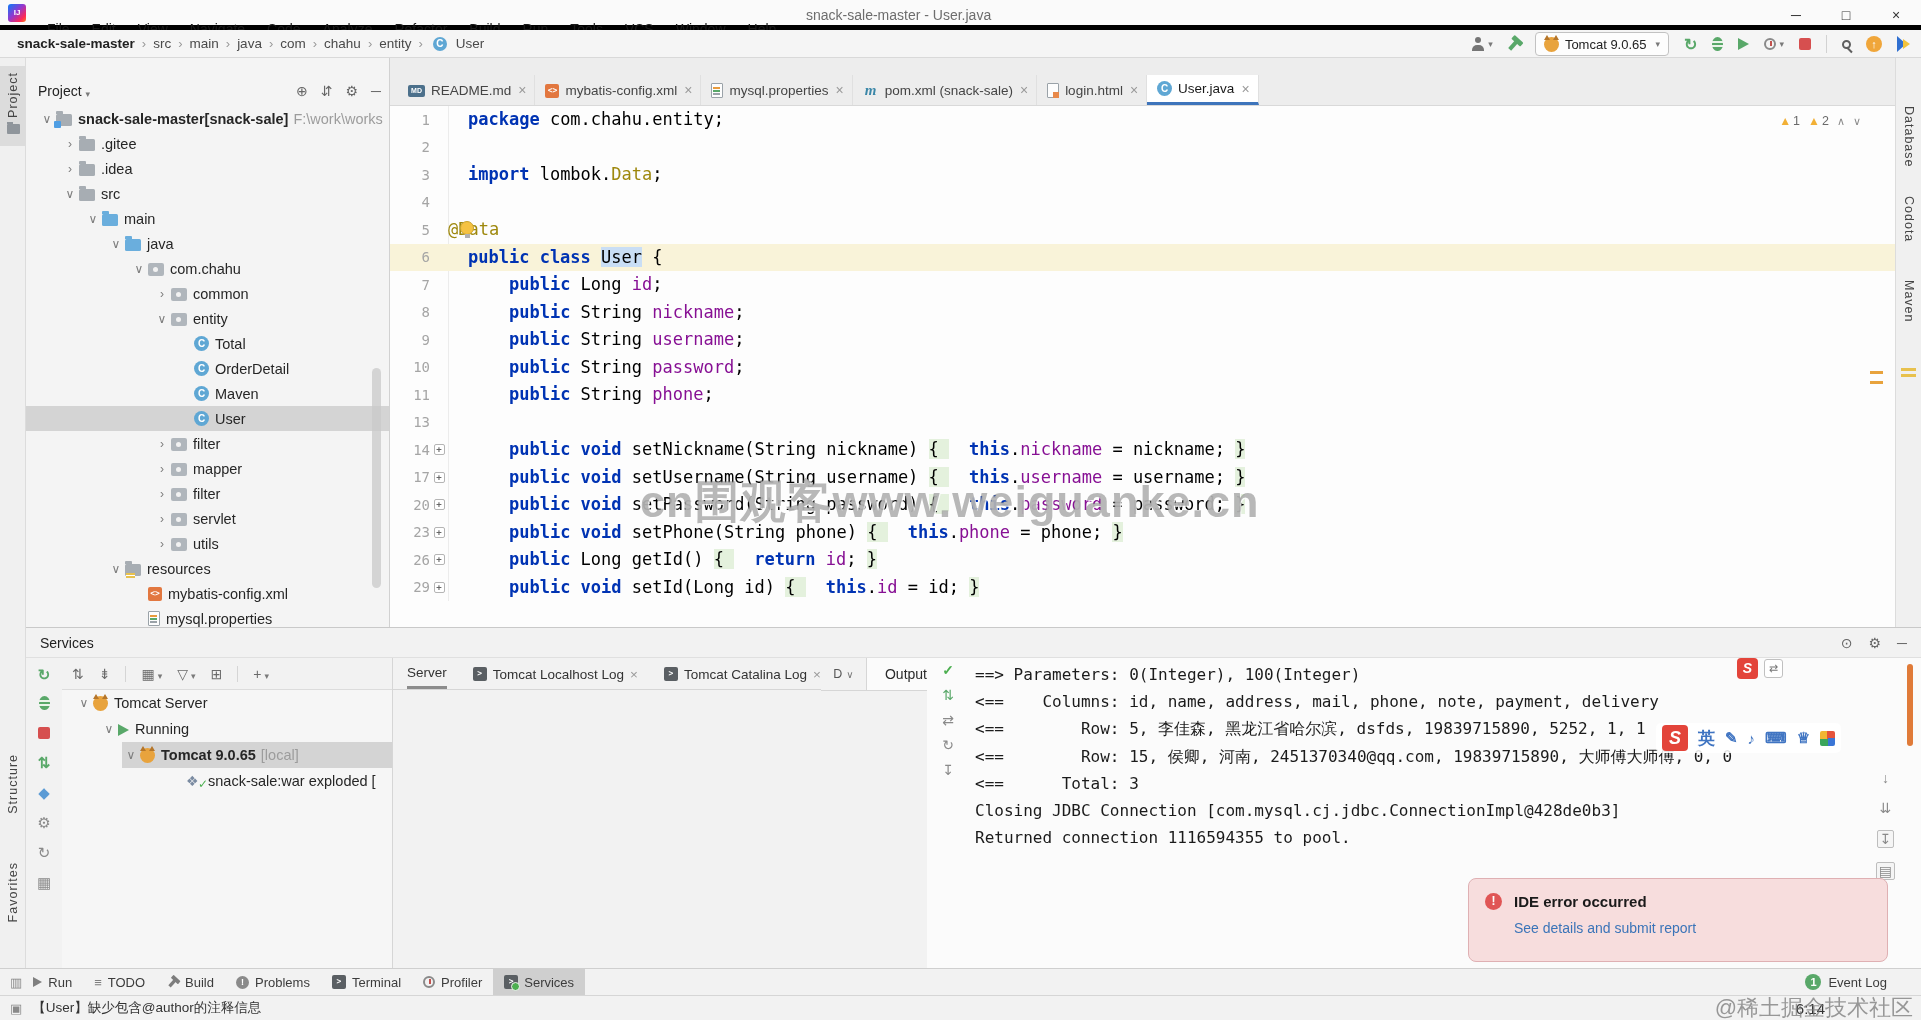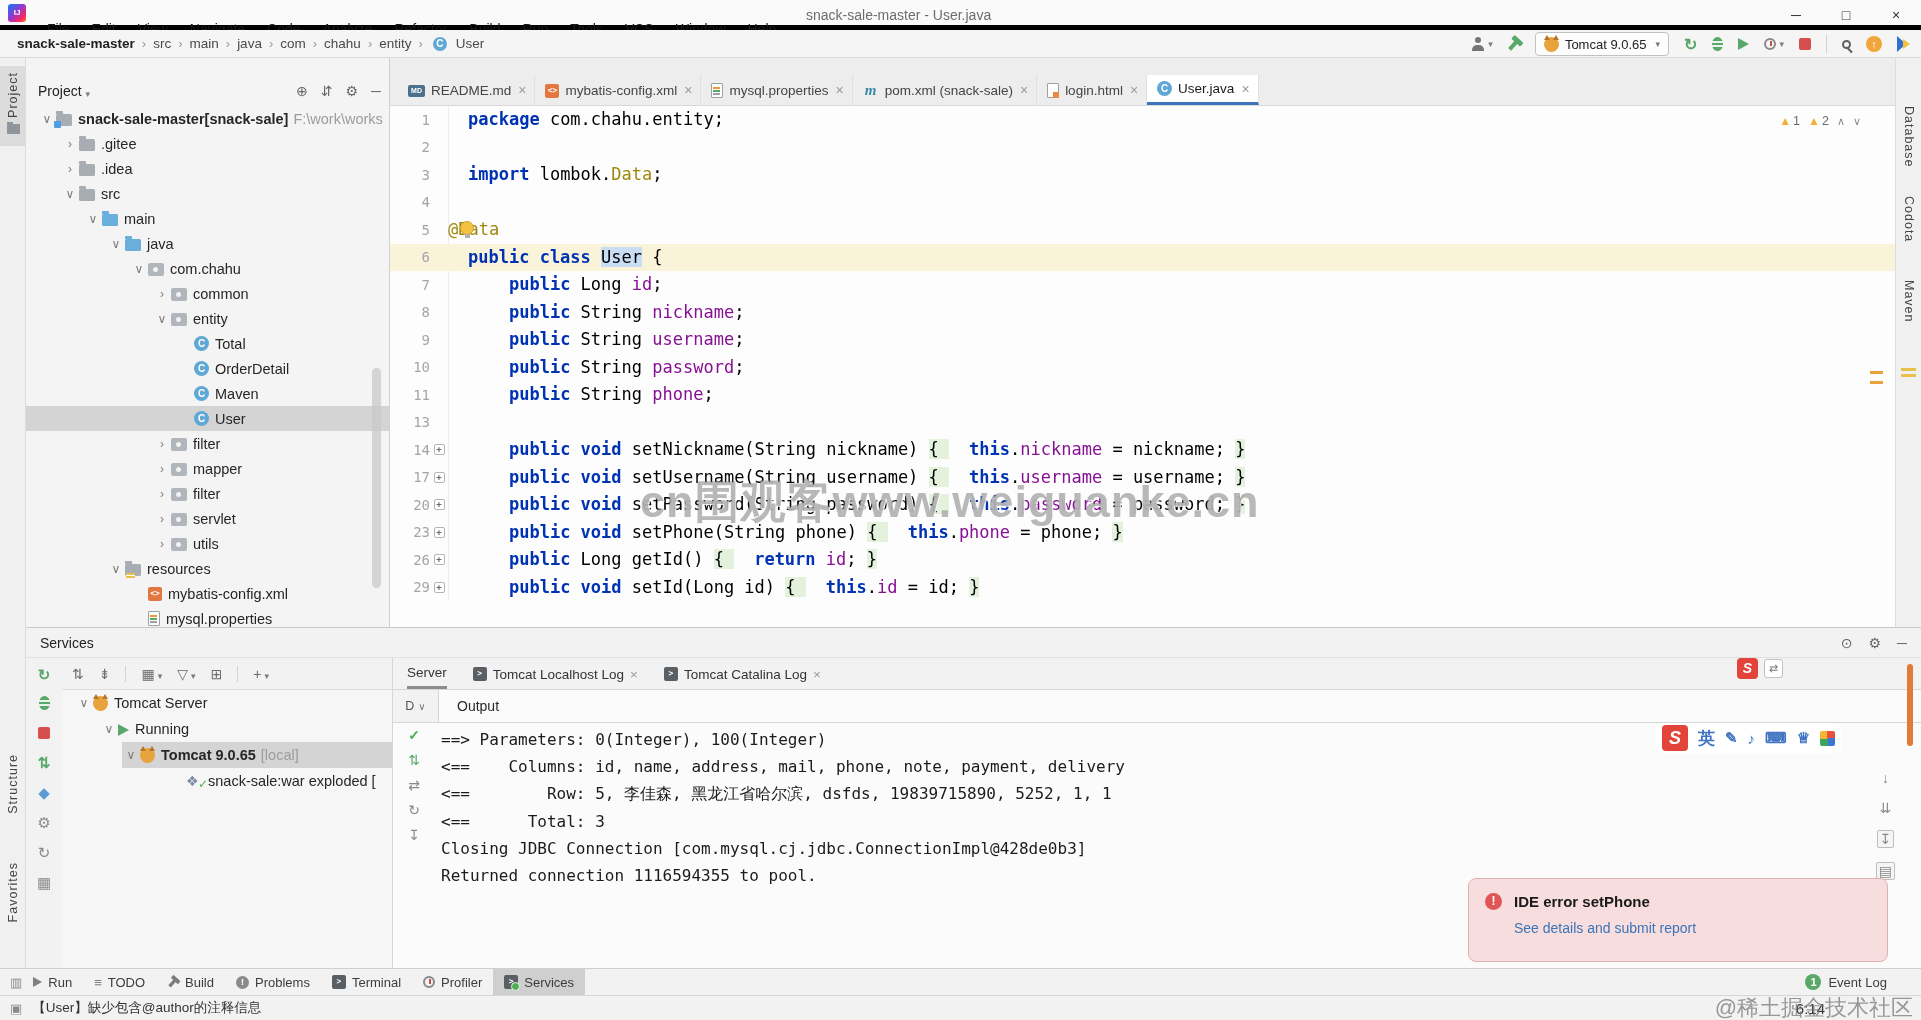--- a/index.html
+++ b/index.html
@@ -154,21 +154,21 @@
   .lti.blue { color:#5b9bd5; }
   #svleft { width:330px; flex:none; display:flex; flex-direction:column; }
   #svtoolbar { height:32px; border-bottom:1px solid #dcdcdc; display:flex; align-items:center; gap:15px; padding-left:10px;
     color:#6b6b6b; font-size:14px; }
   .svtb-sep { width:1px; height:16px; background:#d5d5d5; }
   #svtree { background:#f6f6f6; flex:1; position:relative; }
   .svrow { height:26px; display:flex; align-items:center; font-size:14.5px; white-space:nowrap; }
   .svrow .rowin { display:flex; align-items:center; height:26px; padding-right:12px; }
   .svrow.sel .rowin { background:#d4d4d4; flex:1; }
   #svdiv { width:1px; background:#d6d6d6; }
-  #svright { flex:1; display:flex; flex-direction:column; position:relative; }
+  #svright { flex:1; display:flex; flex-direction:row; position:relative; }
   #svtabs { height:32px; border-bottom:1px solid #d6d6d6; display:flex; align-items:flex-end; padding-left:14px; gap:26px; }
   .svtab { display:flex; align-items:center; height:30px; font-size:13.5px; color:#333; gap:6px; }
   .svtab.sel { border-bottom:3px solid #8c8c8c; }
   .termico { width:14px; height:14px; background:#5a5f63; border-radius:2px; color:#fff;
     font:bold 8px/14px "DejaVu Sans Mono",monospace; text-align:center; }
   .svtab .cls { color:#9a9a9a; }
   #outrow { height:33px; display:flex; }
   #svdd { width:46px; flex:none; border-right:1px solid #d6d6d6; border-bottom:1px solid #d6d6d6;
     display:flex; align-items:center; justify-content:center; gap:4px; font-size:12.5px; color:#555; background:#f2f2f2; }
   #outlabel { flex:1; border-bottom:1px solid #d6d6d6; background:#fbfbfb; display:flex; align-items:center;
@@ -701,20 +701,21 @@
             <span style="color:#4caf50;font-weight:bold;">✓</span>
             <span style="color:#59a869;">⇅</span>
             <span style="color:#8a8a8a;">⇄</span>
             <span style="color:#8a8a8a;">↻</span>
             <span style="color:#8a8a8a;">↧</span>
           </div>
           <div id="loglines">
               <div class="logline">==&gt; Parameters: 0(Integer), 100(Integer)</div>
               <div class="logline">&lt;==    Columns: id, name, address, mail, phone, note, payment, delivery</div>
               <div class="logline">&lt;==        Row: 5, 李佳森, 黑龙江省哈尔滨, dsfds, 19839715890, 5252, 1, 1</div>
+              <div class="logline">&lt;==        Row: 15, 侯卿, 河南, 2451370340@qq.com, 19839715890, 大师傅大师傅, 0, 0</div>
               <div class="logline">&lt;==      Total: 3</div>
               <div class="logline">Closing JDBC Connection [com.mysql.cj.jdbc.ConnectionImpl@428de0b3]</div>
               <div class="logline">Returned connection 1116594355 to pool.</div>
             </div>
         </div>
         <div id="svrighticons">
           <span>↓</span>
           <span>⇊</span>
           <span class="boxed">↧</span>
           <span class="boxed">▤</span>
@@ -734,21 +735,21 @@
     <span class="blue" style="font-size:15px;">✎</span>
     <span class="blue" style="font-size:15px;">♪</span>
     <span class="blue" style="font-size:15px;">⌨</span>
     <span class="blue" style="font-size:15px;">♕</span>
     <span class="sgrid"></span>
   </div>
 
   <div id="notif">
     <div class="t">
       <span class="errdot">!</span>
-      <span>IDE error setPhone</span>
+      <span>IDE error occurred</span>
     </div>
     <div class="lnk">See details and submit report</div>
   </div>
 
   <div id="twbar">
     <span class="switcher">▥</span>
     <div id="twitems" style="display:flex;align-items:center;">
         <span class="twb-item">
           <span class="tw-run"></span>
           <span>Run</span>

